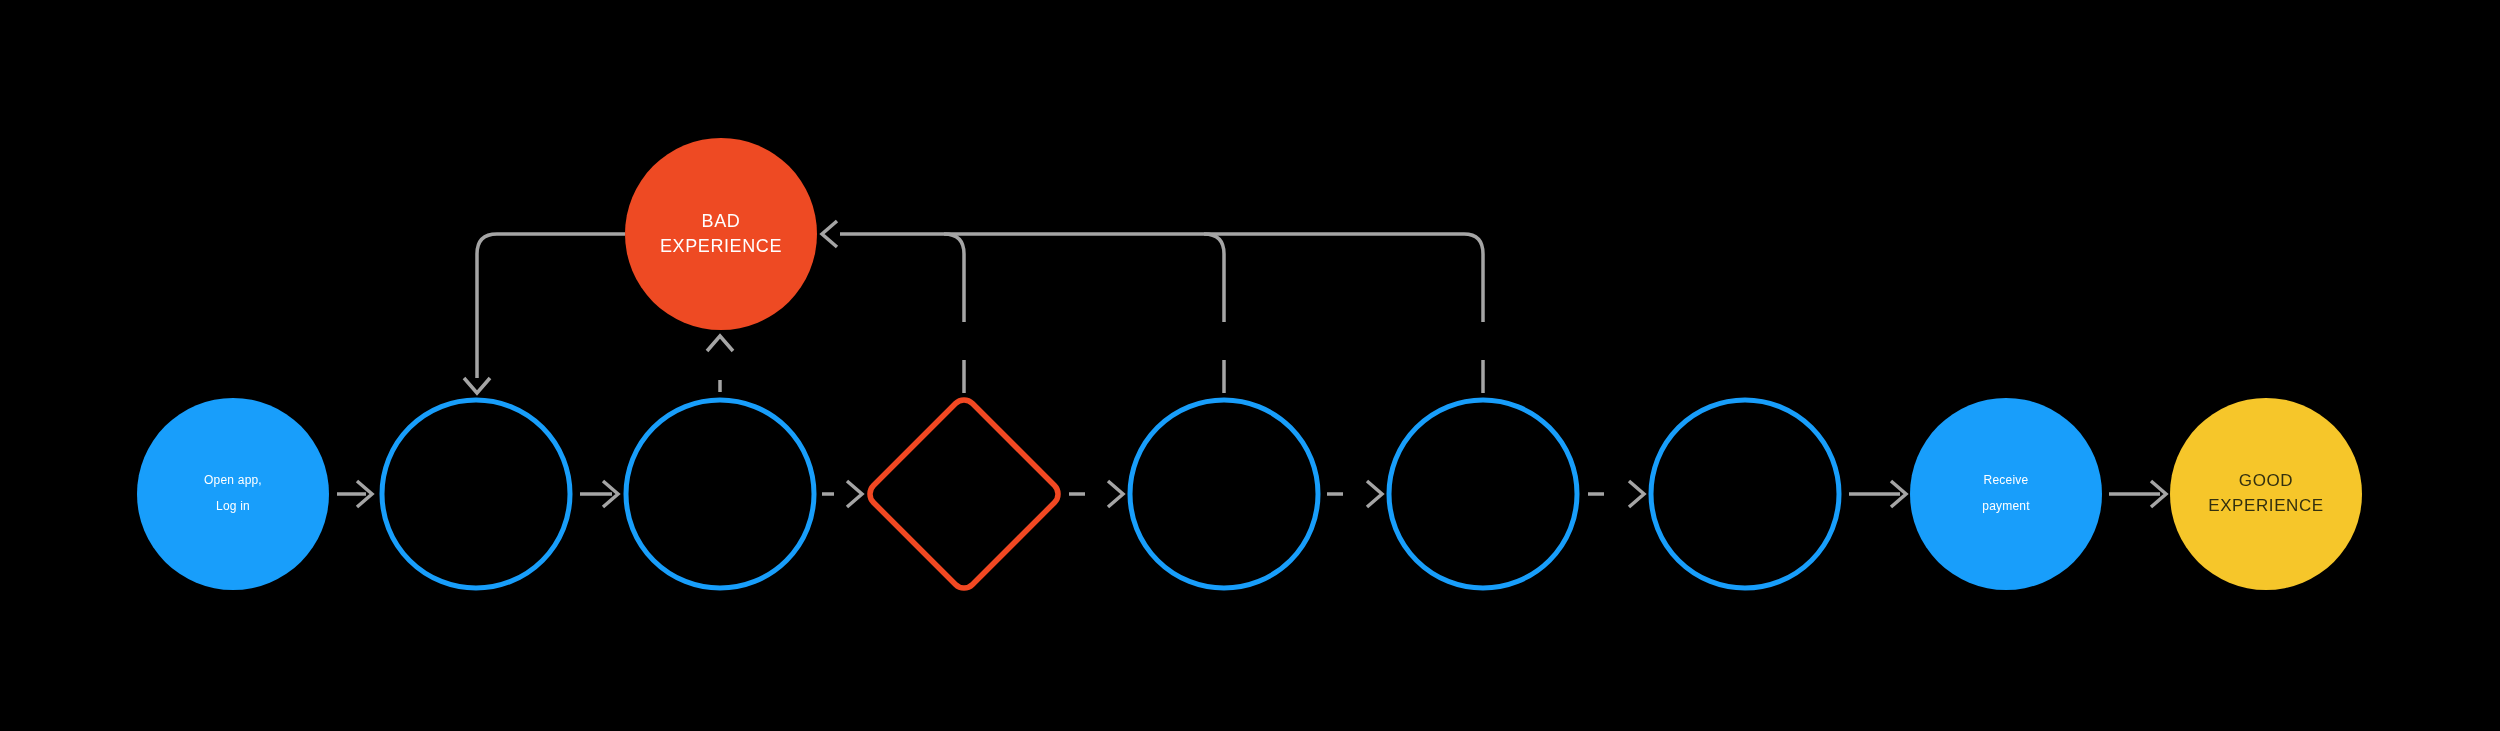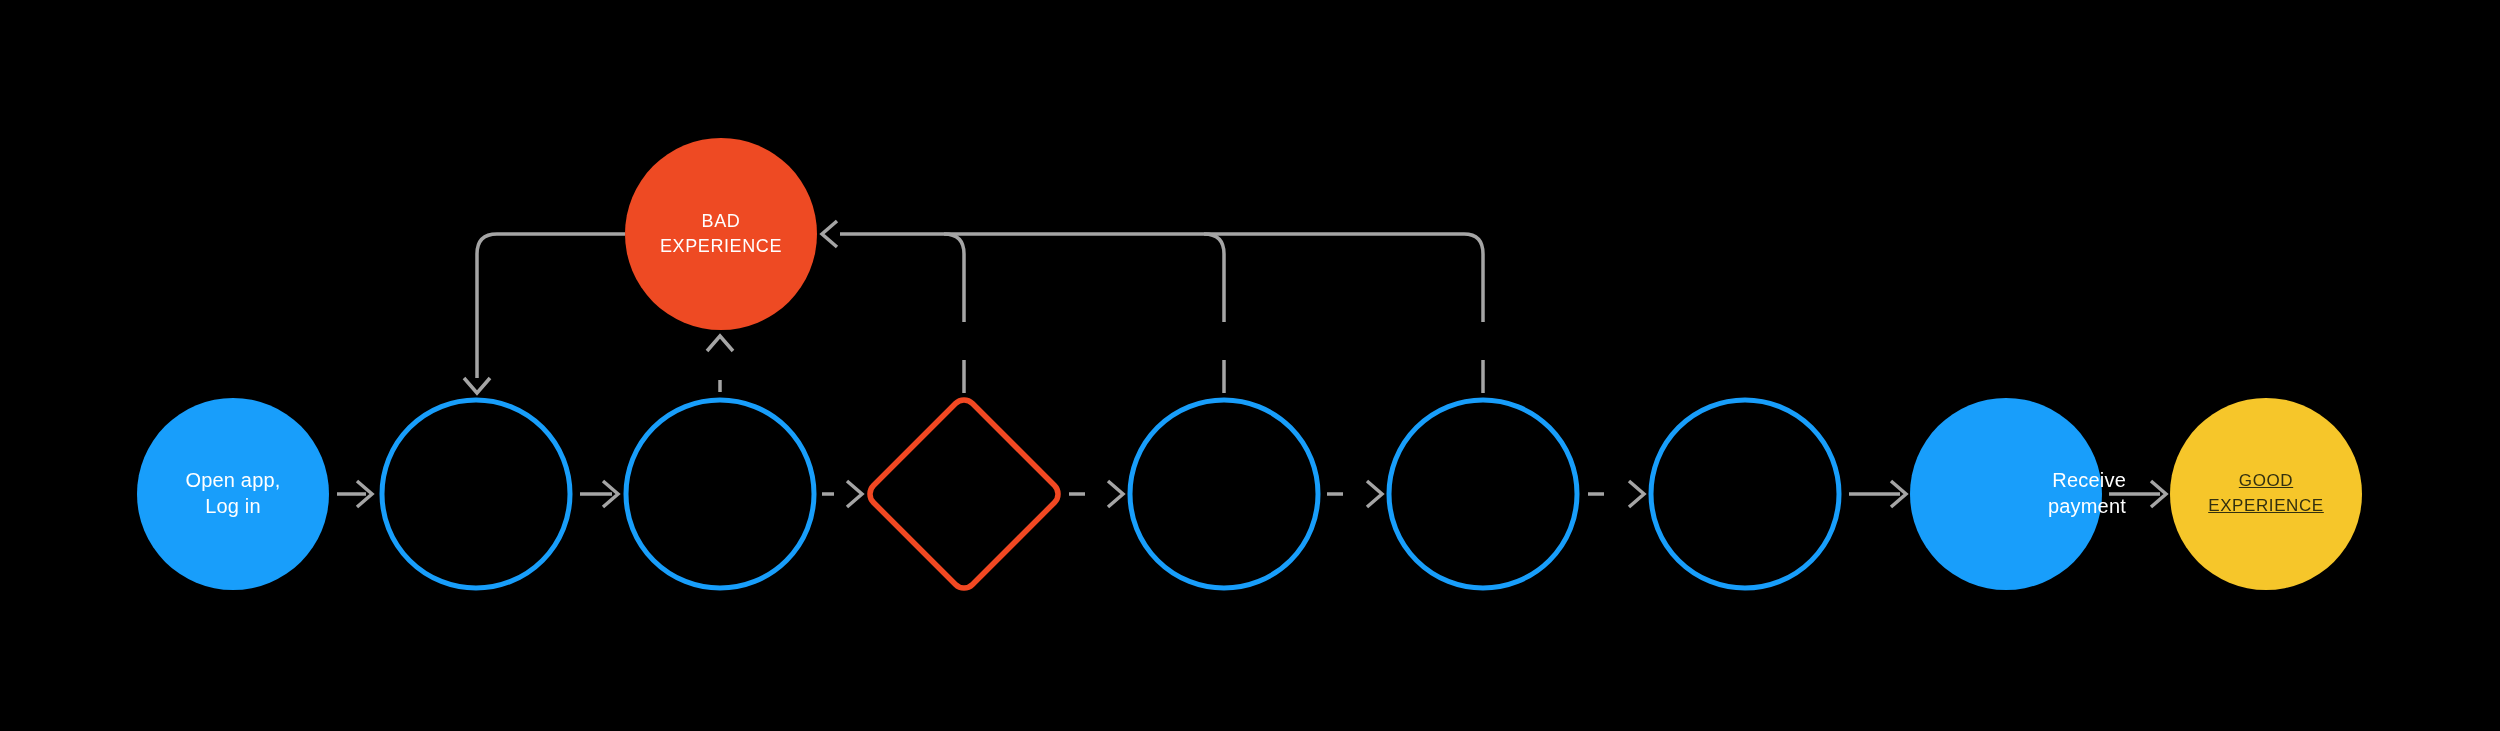--- a/index.html
+++ b/index.html
@@ -15,21 +15,21 @@
   .node-label {
     position: absolute;
     width: 240px;
     text-align: center;
     pointer-events: none;
   }
   .node-label span { display: block; }
   .label-light { color: #ffffff; }
   .label-dark  { color: #33300f; }
   .label-mixed {   
-    font-size: 20px;
+    font-size: 12px;
     line-height: 26px;
     letter-spacing: 0.2px;
   }
   .label-caps-sm {  
     font-size: 18px;
     line-height: 25px;
     letter-spacing: 0.6px;
   }
   .label-caps-md {  
     font-size: 17px;
@@ -128,23 +128,23 @@
   <div class="node-label label-light label-mixed" style="left:113px; top:467px;">
     <span>Open app,</span>
     <span>Log in</span>
   </div>
 
   <div class="node-label label-light label-caps-sm" style="left:601px; top:209px;">
     <span>BAD</span>
     <span>EXPERIENCE</span>
   </div>
 
-  <div class="node-label label-light label-mixed" style="left:1886px; top:467px;text-align:right;">
+  <div class="node-label label-light label-mixed" style="left:1886px; top:467px;">
     <span>Receive</span>
     <span>payment</span>
   </div>
 
-  <div class="node-label label-dark label-caps-md" style="left:2146px; top:468px;text-decoration:underline;">
+  <div class="node-label label-dark label-caps-md" style="left:2146px; top:468px;">
     <span>GOOD</span>
     <span>EXPERIENCE</span>
   </div>
 
 </div>
 
 </body></html>

